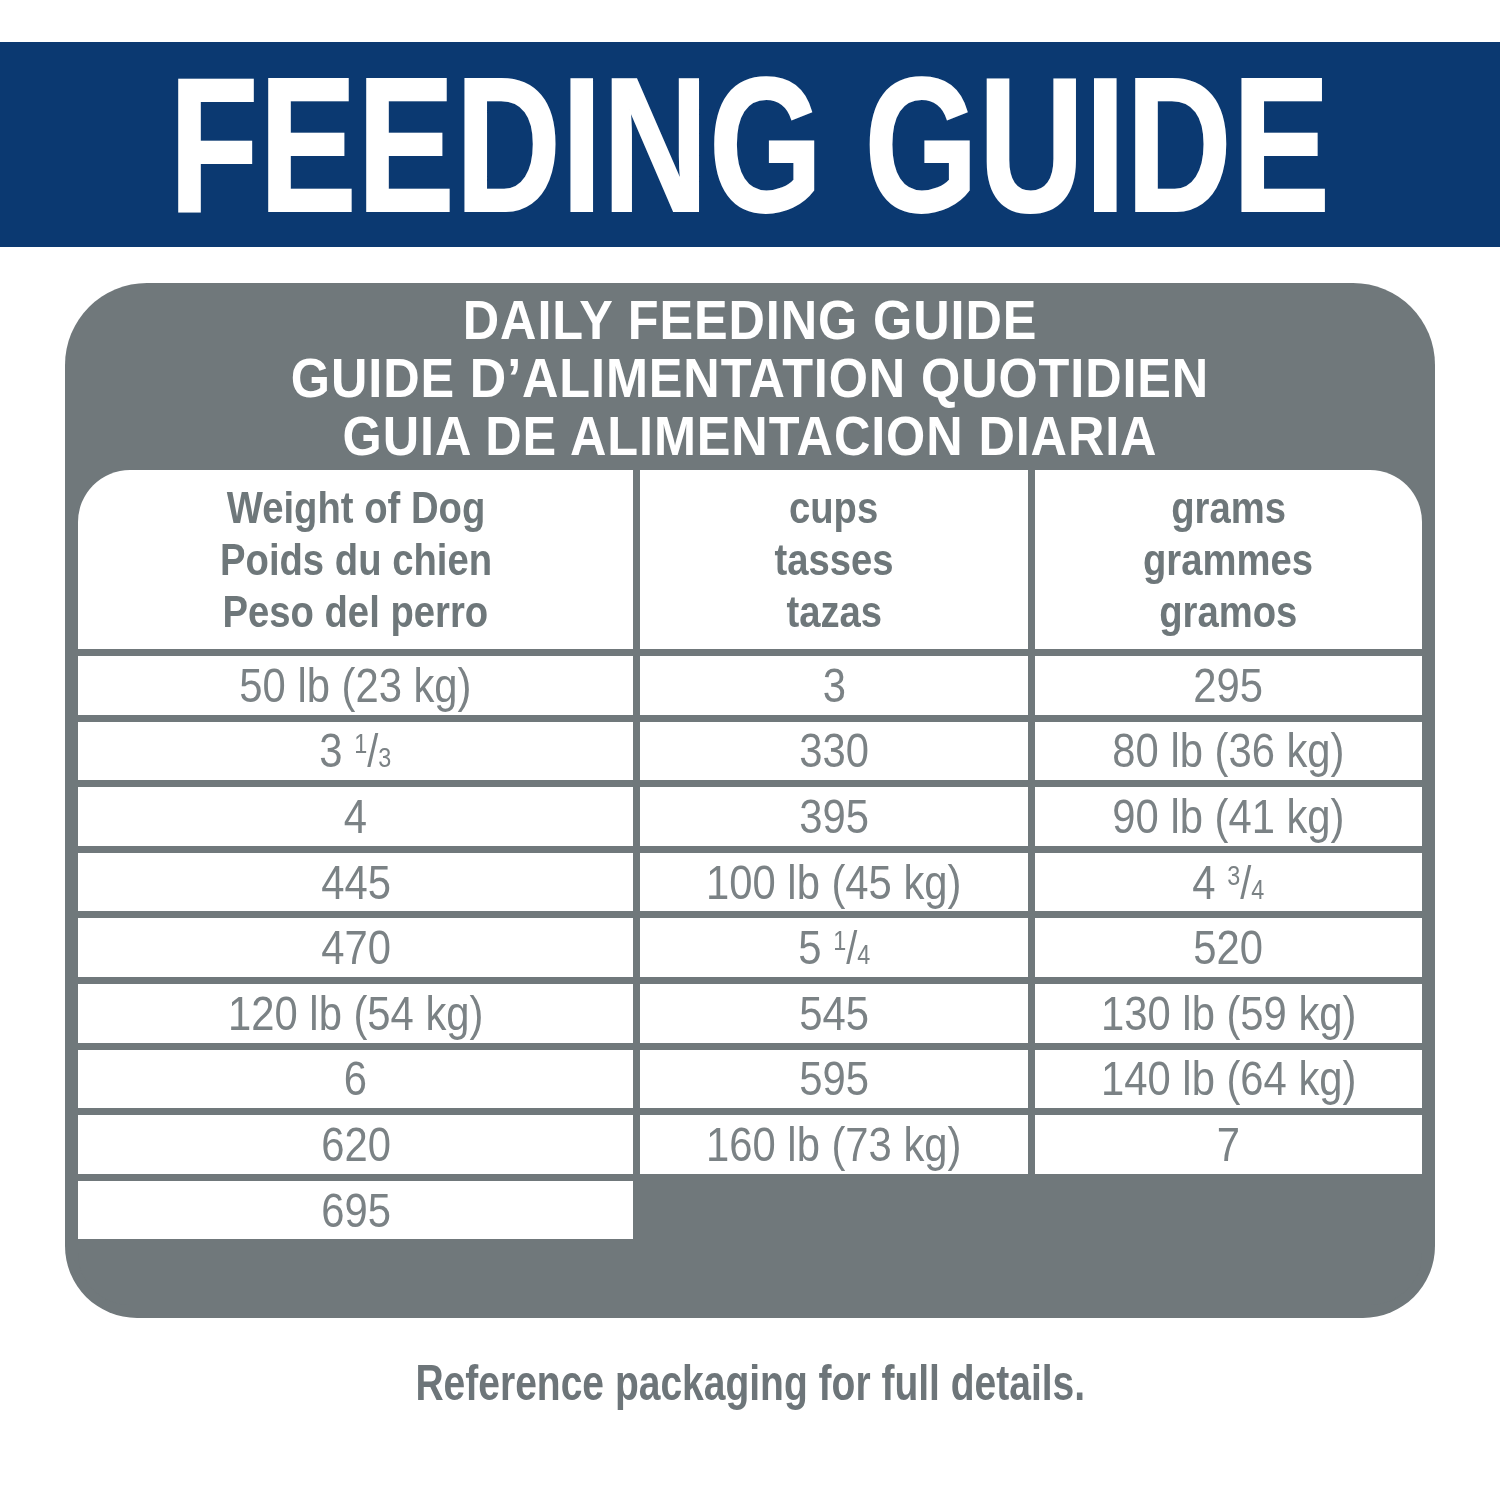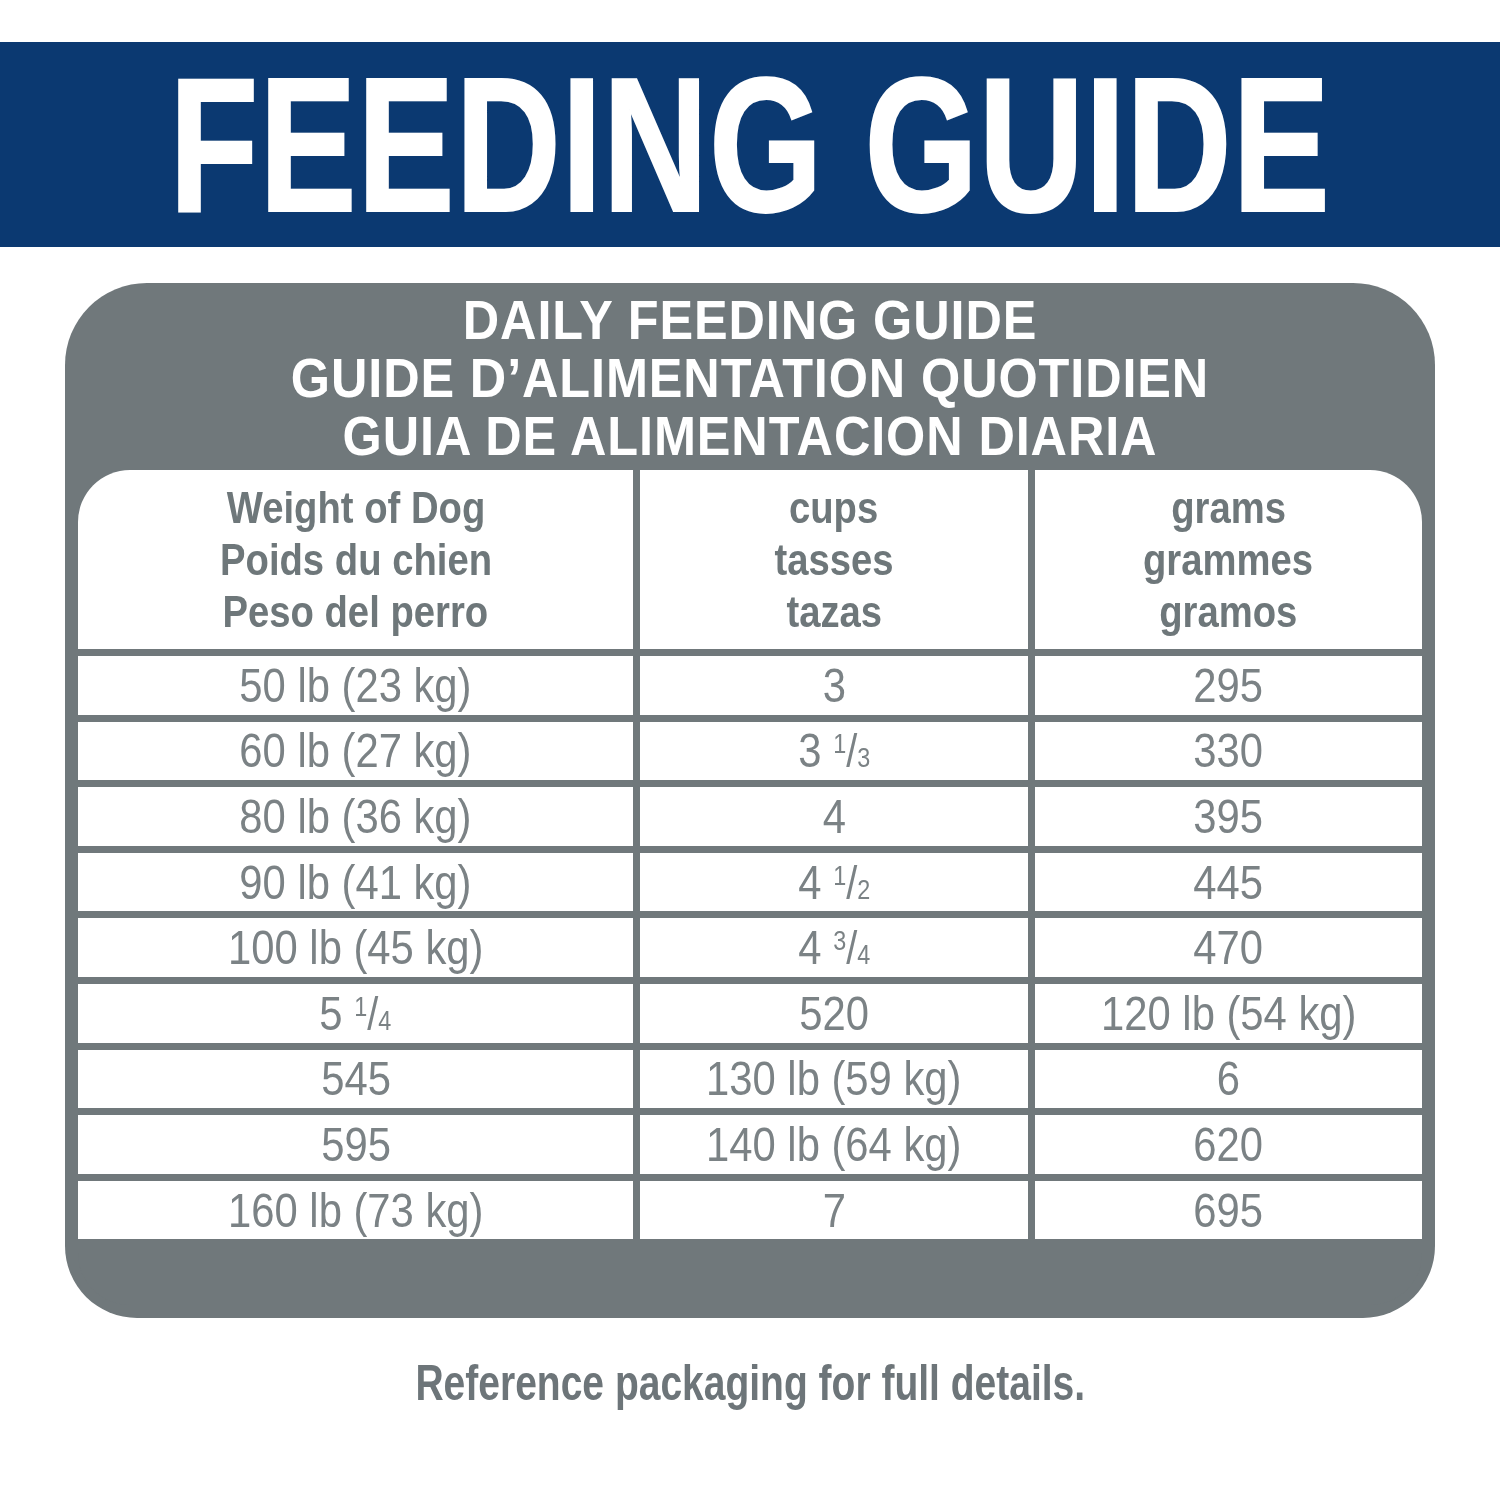--- a/index.html
+++ b/index.html
@@ -149,42 +149,36 @@
   <div class="cell">
         <span class="vtext">50 lb (23 kg)</span>
       </div>
       <div class="cell">
         <span class="vtext">3</span>
       </div>
       <div class="cell">
         <span class="vtext">295</span>
       </div>
       <div class="cell">
-        <span class="vtext">60 lb (27 kg)</span>
-      </div>
-      <div class="cell">
         <span class="vtext">3&nbsp;<span class="nmr">1</span><span class="sl">/</span><span class="dnm">3</span></span>
       </div>
       <div class="cell">
         <span class="vtext">330</span>
       </div>
       <div class="cell">
         <span class="vtext">80 lb (36 kg)</span>
       </div>
       <div class="cell">
         <span class="vtext">4</span>
       </div>
       <div class="cell">
         <span class="vtext">395</span>
       </div>
       <div class="cell">
         <span class="vtext">90 lb (41 kg)</span>
-      </div>
-      <div class="cell">
-        <span class="vtext">4&nbsp;<span class="nmr">1</span><span class="sl">/</span><span class="dnm">2</span></span>
       </div>
       <div class="cell">
         <span class="vtext">445</span>
       </div>
       <div class="cell">
         <span class="vtext">100 lb (45 kg)</span>
       </div>
       <div class="cell">
         <span class="vtext">4&nbsp;<span class="nmr">3</span><span class="sl">/</span><span class="dnm">4</span></span>
       </div>

